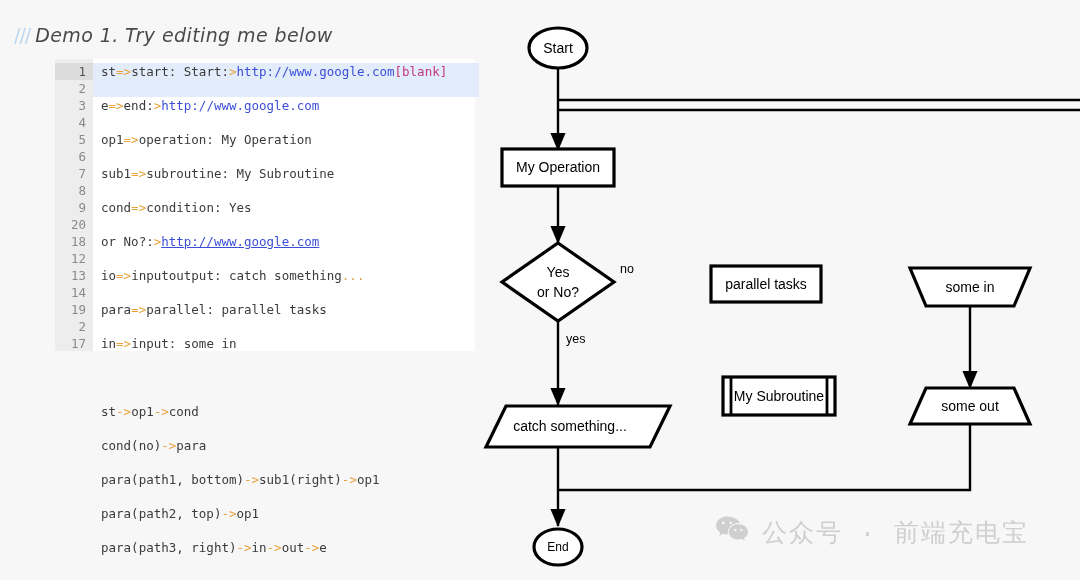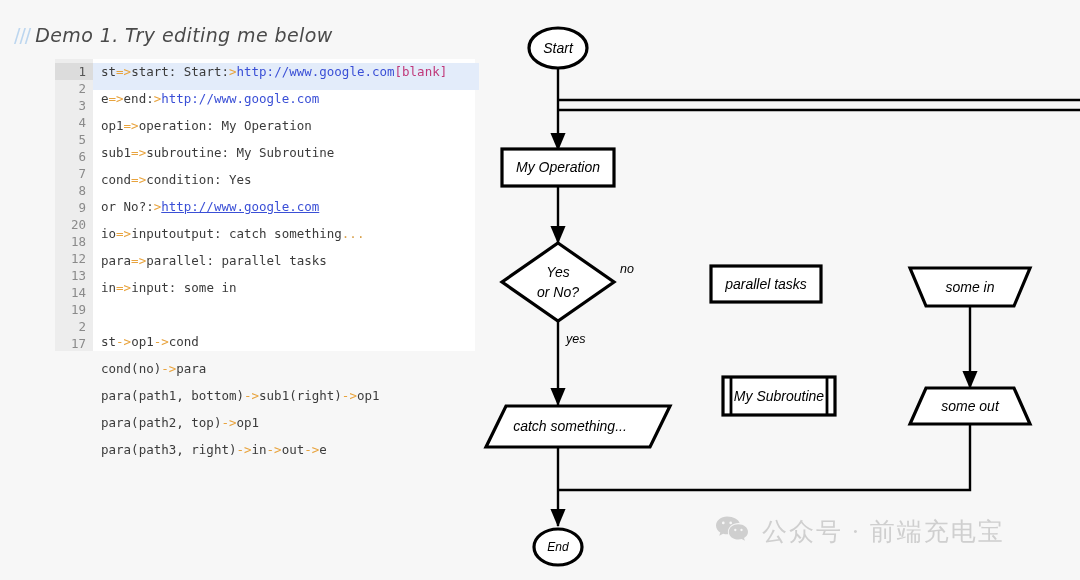--- a/index.html
+++ b/index.html
@@ -74,21 +74,21 @@
   }
   #code-lines {
     flex: 1;
     padding-top: 4px;
     padding-left: 8px;
     box-sizing: border-box;
     color: #3b3b3b;
     position: relative;
   }
   #code-lines .cl {
-    height: 27px;
+    height: 34px;
     white-space: pre;
   }
   #code-lines .cl.active {
     background: #e3ecfa;
     margin-left: -8px;
     padding-left: 8px;
     margin-right: -4px;
   }
   .tok-arrow { color: #e8a33d; }
   .tok-url   { color: #3a4fd6; }
@@ -96,21 +96,20 @@
   .tok-brk   { color: #c0397a; }
   .tok-dots  { color: #d9a14c; }
 
   
   #flowchart {
     position: absolute;
     left: 480px;
     top: 0;
     width: 600px;
     height: 516px;
-    font-style: italic;
   }
   #flowchart svg { display: block; }
 
   .fc-node-text {
     font-family: "Liberation Sans", sans-serif;
     font-size: 14px;
     fill: #000;
     text-anchor: middle;
     dominant-baseline: middle;
   }
@@ -134,21 +133,21 @@
   
   #watermark {
     position: absolute;
     left: 715px;
     top: 515px;
     display: flex;
     align-items: center;
     gap: 13px;
     color: #cfcfcf;
     font-size: 25px;
-    font-family: Liberation Serif, serif;
+    font-family: Liberation Mono, monospace;
     letter-spacing: 2px;
     white-space: nowrap;
     user-select: none;
   }
   #watermark .wechat-glyph {
     font-size: 30px;
     line-height: 1;
     color: #cfcfcf;
   }
 </style>

